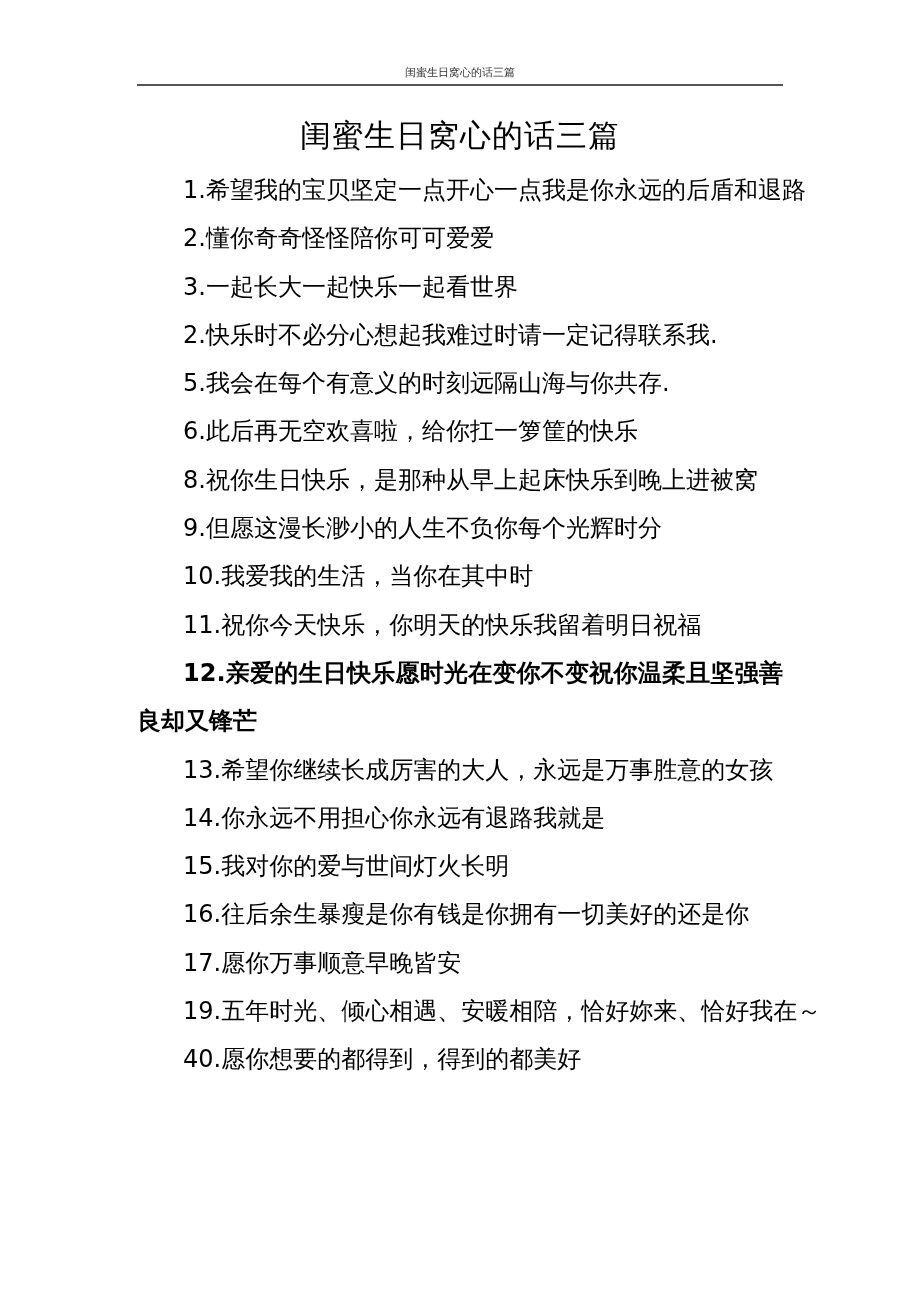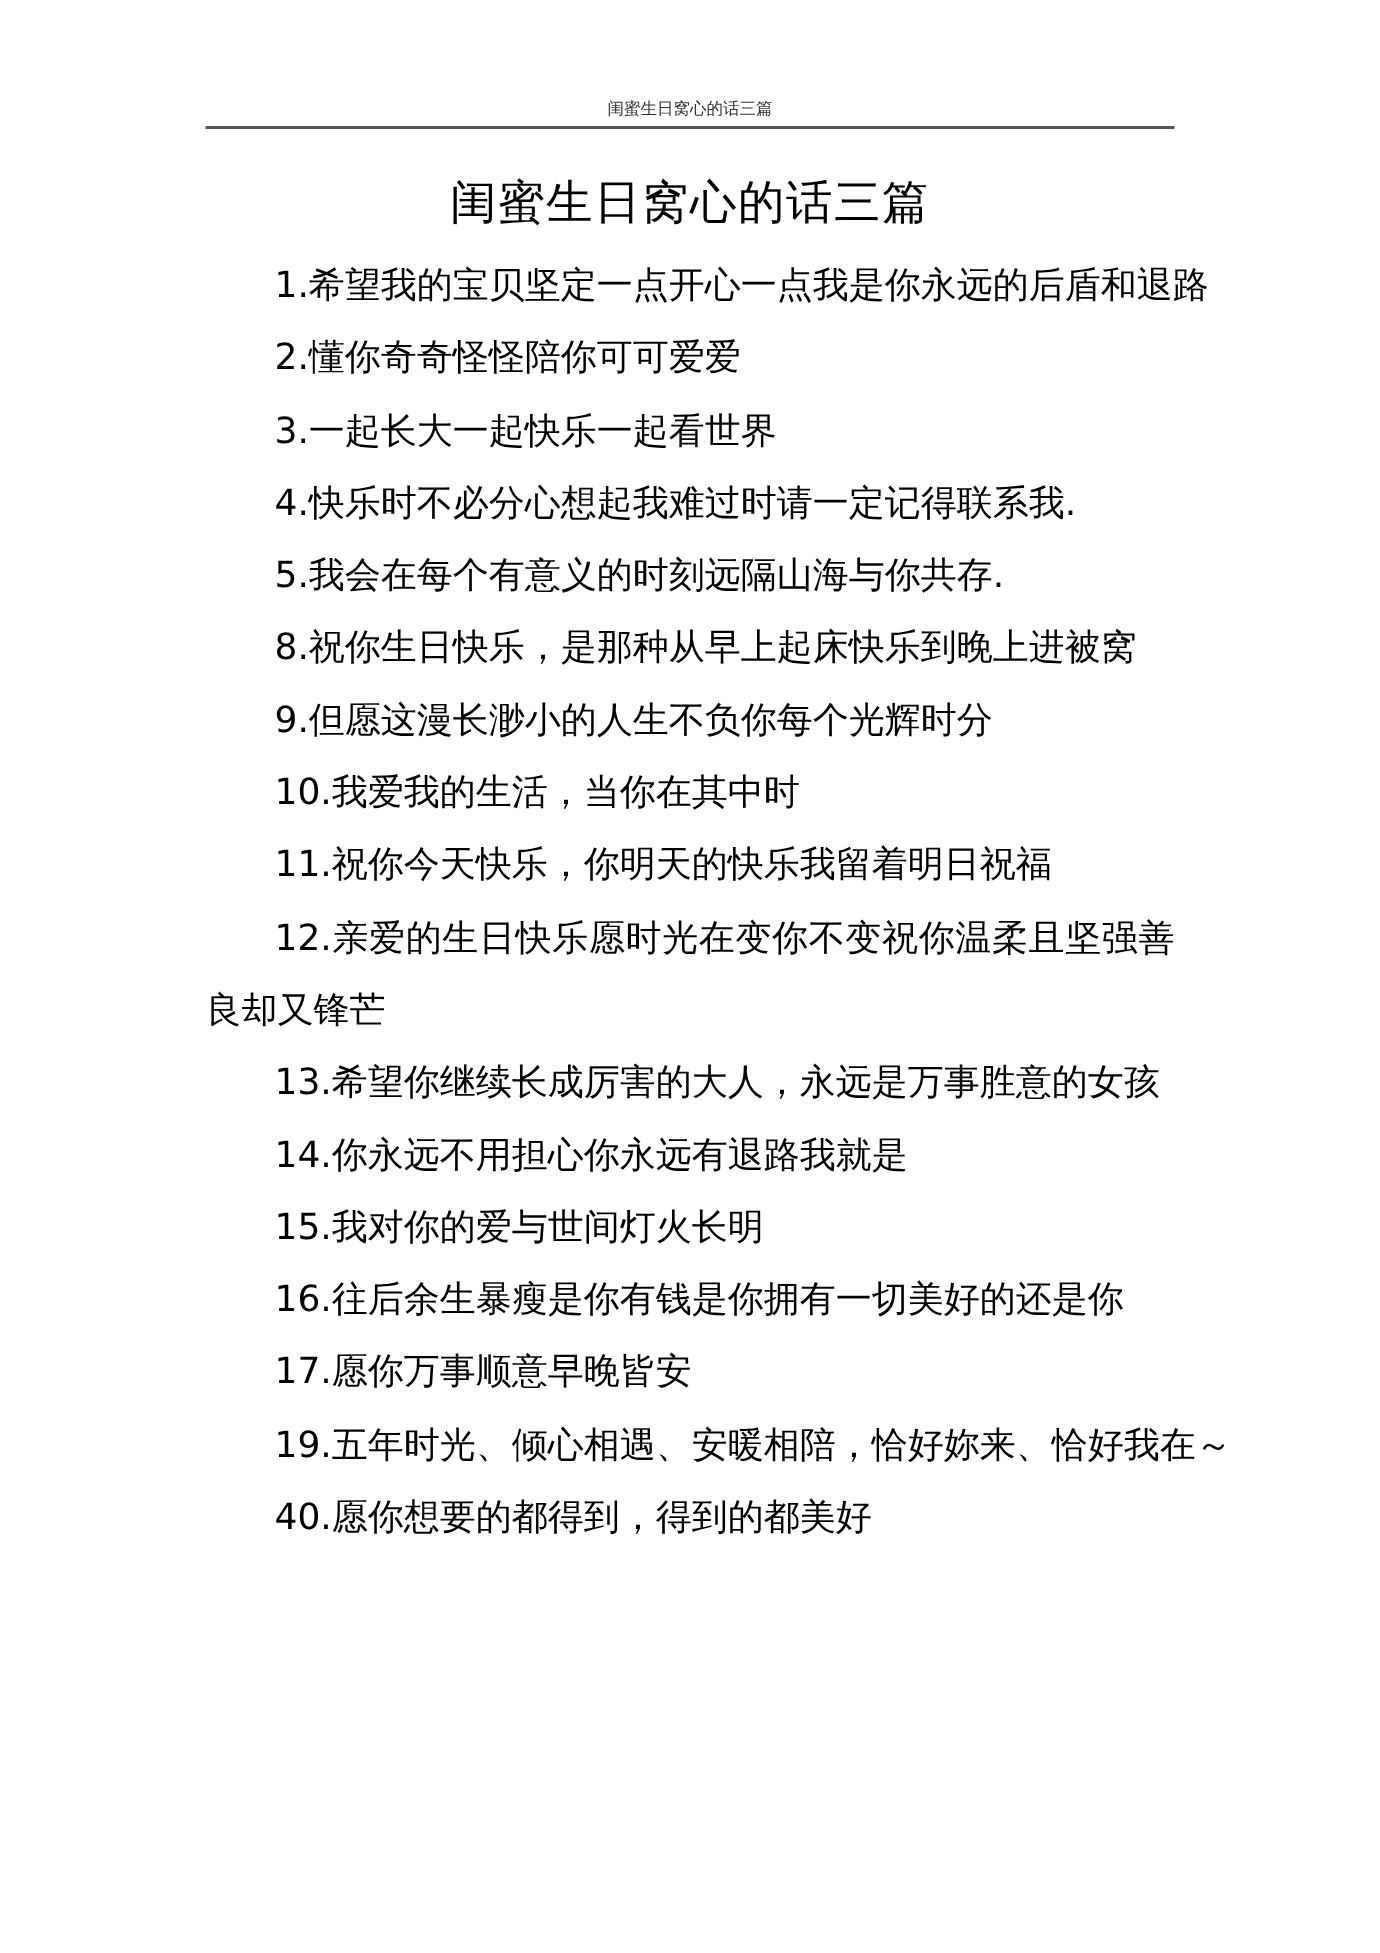--- a/index.html
+++ b/index.html
@@ -16,36 +16,37 @@
     .doc-title {
       position: absolute; left: 137px; top: 113px; width: 646px; text-align: center;
       font-size: 31px; line-height: 44px; font-weight: normal; letter-spacing: 1px;
     }
     .body-text {
       position: absolute; left: 137px; top: 166px; width: 646px;
     }
     .para {
       font-size: 24px; line-height: 48.3px; text-indent: 46px; white-space: nowrap;
     }
-    .para.wrap { white-space: normal; text-align: justify; }
+    .para.wrap { white-space: normal; text-align: justify; font-weight: bold; }
   </style>
 </head>
 <body>
 
 <div class="page-header">闺蜜生日窝心的话三篇</div>
 <div class="header-rule"></div>
 
 <h1 class="doc-title">闺蜜生日窝心的话三篇</h1>
 
 <div class="body-text">
   <p class="para">1.希望我的宝贝坚定一点开心一点我是你永远的后盾和退路</p>
   <p class="para">2.懂你奇奇怪怪陪你可可爱爱</p>
   <p class="para">3.一起长大一起快乐一起看世界</p>
-  <p class="para">4.快乐时不必分心想起我难过时请一定记得联系我.</p>
+  <p class="para">2.快乐时不必分心想起我难过时请一定记得联系我.</p>
   <p class="para">5.我会在每个有意义的时刻远隔山海与你共存.</p>
+  <p class="para">6.此后再无空欢喜啦，给你扛一箩筐的快乐</p>
   <p class="para">8.祝你生日快乐，是那种从早上起床快乐到晚上进被窝</p>
   <p class="para">9.但愿这漫长渺小的人生不负你每个光辉时分</p>
   <p class="para">10.我爱我的生活，当你在其中时</p>
   <p class="para">11.祝你今天快乐，你明天的快乐我留着明日祝福</p>
   <p class="para wrap">12.亲爱的生日快乐愿时光在变你不变祝你温柔且坚强善良却又锋芒</p>
   <p class="para">13.希望你继续长成厉害的大人，永远是万事胜意的女孩</p>
   <p class="para">14.你永远不用担心你永远有退路我就是</p>
   <p class="para">15.我对你的爱与世间灯火长明</p>
   <p class="para">16.往后余生暴瘦是你有钱是你拥有一切美好的还是你</p>
   <p class="para">17.愿你万事顺意早晚皆安</p>

